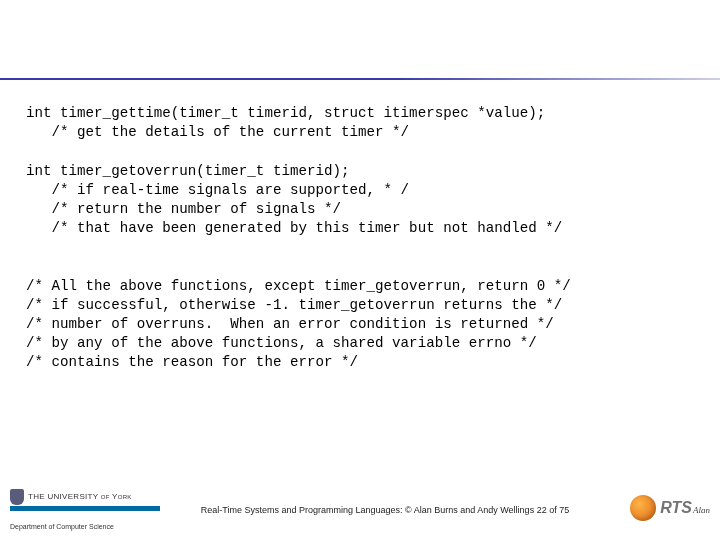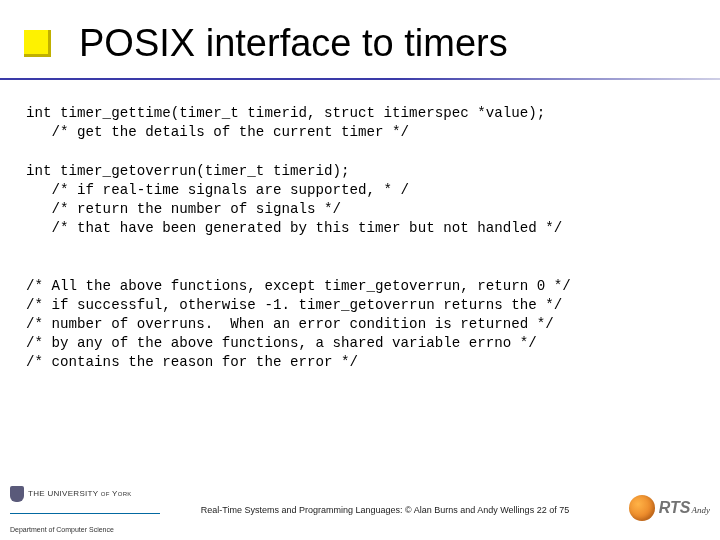--- a/index.html
+++ b/index.html
@@ -74,22 +74,22 @@
   }
   .uoy {
     width: 150px;
     font-size: 8px;
     line-height: 1.1;
     color: #333;
   }
   .uoy .uname {
     font-variant: small-caps;
     letter-spacing: 0.3px;
-    border-bottom: 1px solid #0369a1;
-    padding-bottom: 11px;
+    border-bottom: 5px solid #0369a1;
+    padding-bottom: 1px;
     margin-bottom: 12px;
   }
   .uoy .dept {
     font-size: 7px;
   }
   .shield {
     display: inline-block;
     width: 14px;
     height: 16px;
     background: #5a5a7a;
@@ -133,24 +133,20 @@
     font-size: 9px;
     color: #444;
     margin-left: 1px;
   }
 </style>
 </head>
 <body>
 
 <div class="slide">
 
-  <div class="title-row">
-    <div class="bullet"></div>
-    <div class="title">POSIX interface to timers</div>
-  </div>
 
   <div class="rule"></div>
 
   <div class="code">int timer_gettime(timer_t timerid, struct itimerspec *value);
    /* get the details of the current timer */
 
 int timer_getoverrun(timer_t timerid);
    /* if real-time signals are supported, * /
    /* return the number of signals */
    /* that have been generated by this timer but not handled */
@@ -167,19 +163,19 @@
       <div class="uname">
         <span class="shield"></span><span>THE UNIVERSITY of York</span>
       </div>
       <div class="dept">Department of Computer Science</div>
     </div>
     <div class="caption">Real-Time Systems and Programming Languages: © Alan Burns and Andy Wellings 22 of 75</div>
     <div class="rts">
       <span class="rts-badge">
         <span class="globe"></span>
         <span>
-          <span class="rts-text">RTS</span><span class="york">Andy</span>
+          <span class="rts-text">RTS</span><span class="york">Alan</span>
         </span>
       </span>
     </div>
   </div>
 
 </div>
 
 </body></html>

